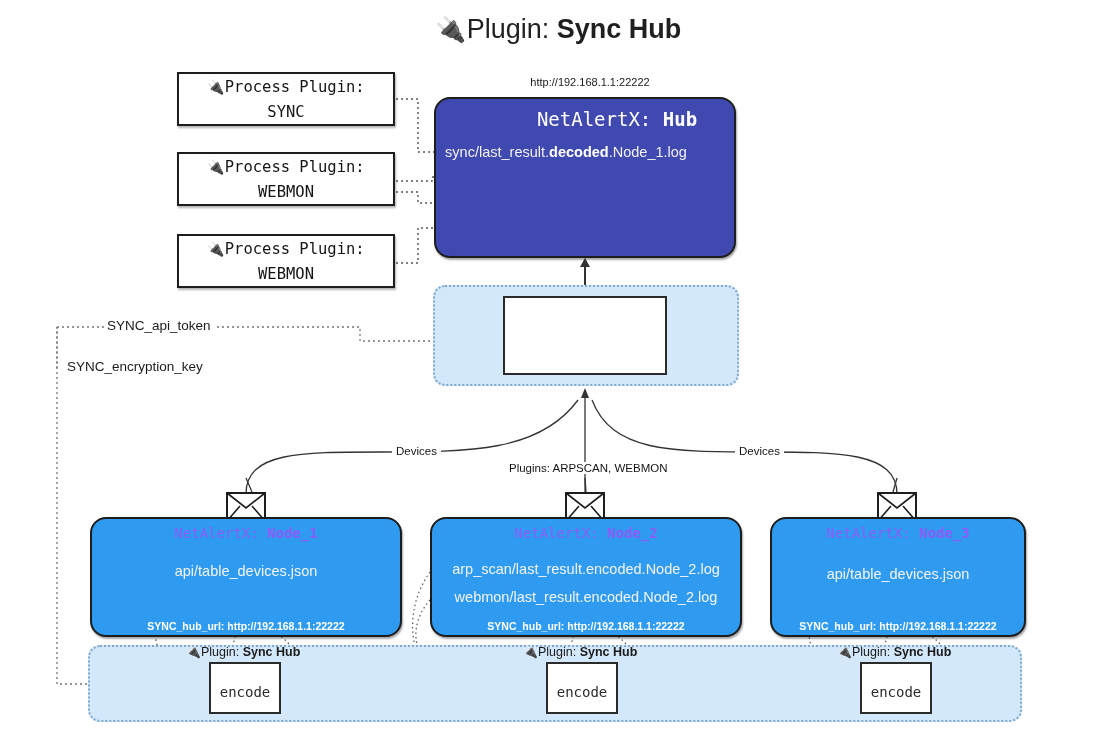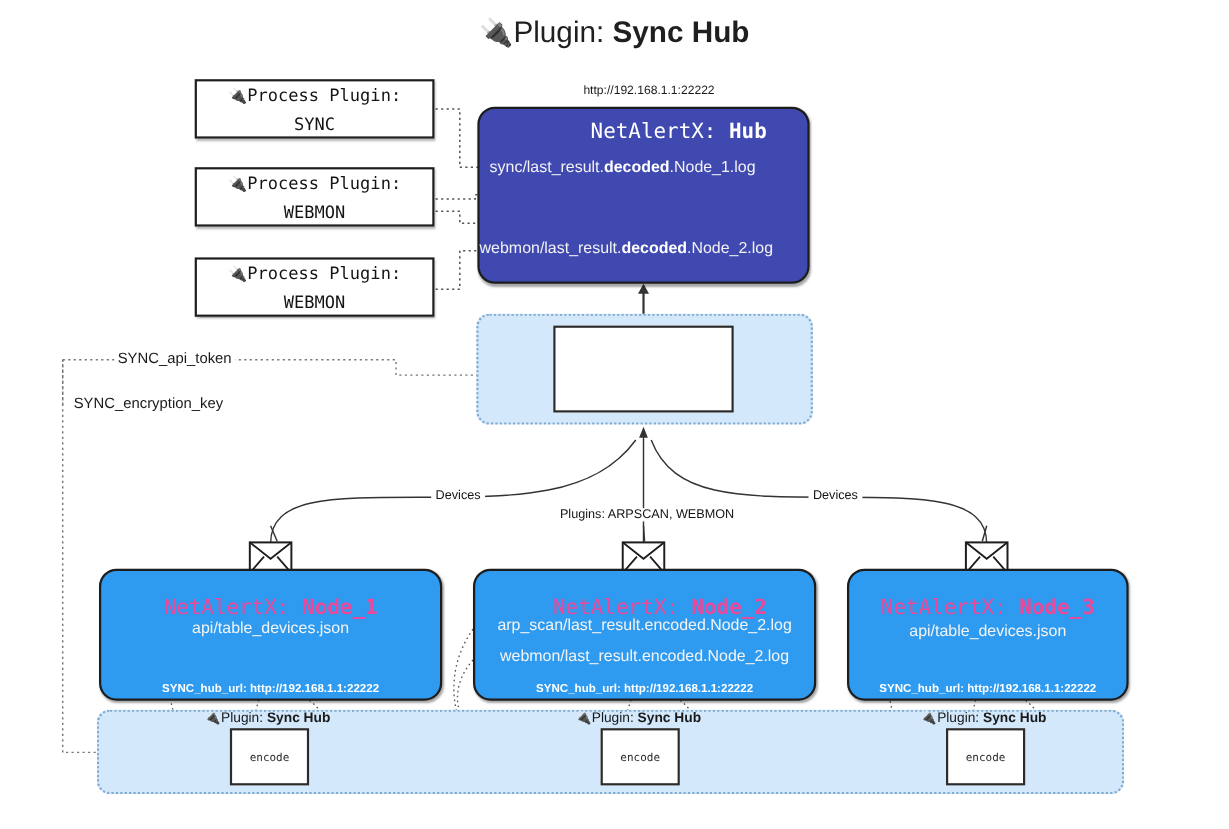--- a/index.html
+++ b/index.html
@@ -38,30 +38,30 @@
 
   
   .tok{font-size:13.5px;color:#1a1a1a;background:#ffffff;padding:0 3px;}
 
   
   .edge-lbl{font-size:11.5px;color:#141414;background:#ffffff;padding:0 4px;text-align:center;}
 
   
   .node-box{background:#2f9bf0;border:2px solid #1d1d1d;border-radius:16px;
             box-shadow:1px 2px 2px rgba(0,0,0,.35);}
-  .node-title{font-family:"DejaVu Sans Mono",monospace;font-size:19px;color:#ec4899;text-align:center;margin-top:16px;}
+  .node-title{font-family:"DejaVu Sans Mono",monospace;font-size:14px;color:#8b5cf6;text-align:center;}
   .node-line{font-size:14.5px;color:#f4f4f4;text-align:center;}
   .node-url{font-size:10.5px;color:#ffffff;text-align:center;font-weight:600;}
 
   
   #encode-band{left:88px;top:645px;width:934px;height:77px;background:#d3e8fb;
                border:2px dotted #7fa9cf;border-radius:12px;}
   .enc-box{width:72px;height:52px;background:#ffffff;border:2px solid #2b2b2b;}
   .enc-label{width:72px;text-align:center;font-family:"DejaVu Sans Mono",monospace;
-             font-size:10px;color:#2b2b2b;}
+             font-size:14px;color:#2b2b2b;}
   .enc-cap{font-size:12.5px;color:#1a1a1a;white-space:nowrap;}
   .enc-cap b{font-weight:bold;}
   .enc-cap .plug{filter:grayscale(1) contrast(1.4);font-size:12px;}
 
   svg.overlay{position:absolute;left:0;top:0;width:1117px;height:754px;pointer-events:none;}
 </style>
 </head>
 <body>
 
 <div id="canvas">
@@ -118,23 +118,20 @@
   </div>
 
   <div class="abs" id="hub-url">http://192.168.1.1:22222</div>
   <div class="abs" id="hub-box"></div>
   <div class="abs" id="hub-title">
     <span>NetAlertX: </span><b>Hub</b>
   </div>
   <div class="abs hub-line" style="top:144px">
     <span>sync/last_result.</span><b>decoded</b><span>.Node_1.log</span>
   </div>
-  <div class="abs hub-line" style="top:218px">
-    <span>webmon/last_result.</span><b>decoded</b><span>.Node_2.log</span>
-  </div>
 
   <div class="abs pp-box" style="left:177px;top:72px"></div>
   <div class="abs pp-txt" style="left:177px;top:75px">
     <span class="plug">🔌</span><span>Process Plugin:</span><br>
     <span>SYNC</span>
   </div>
 
   <div class="abs pp-box" style="left:177px;top:152px"></div>
   <div class="abs pp-txt" style="left:177px;top:155px">
     <span class="plug">🔌</span><span>Process Plugin:</span><br>
@@ -179,21 +176,21 @@
   <div class="abs node-box" style="left:90px;top:517px;width:312px;height:120px"></div>
   <div class="abs node-title" style="left:90px;top:525px;width:312px">
     <span>NetAlertX: </span><b>Node_1</b>
   </div>
   <div class="abs node-line" style="left:90px;top:563px;width:312px">api/table_devices.json</div>
   <div class="abs node-url" style="left:90px;top:620px;width:312px">
     <span>SYNC_hub_url: </span><span>http://192.168.1.1:22222</span>
   </div>
 
   <div class="abs node-box" style="left:430px;top:517px;width:312px;height:120px"></div>
-  <div class="abs node-title" style="left:430px;top:525px;width:340px">
+  <div class="abs node-title" style="left:430px;top:525px;width:312px">
     <span>NetAlertX: </span><b>Node_2</b>
   </div>
   <div class="abs node-line" style="left:430px;top:561px;width:312px">arp_scan/last_result.encoded.Node_2.log</div>
   <div class="abs node-line" style="left:430px;top:589px;width:312px">webmon/last_result.encoded.Node_2.log</div>
   <div class="abs node-url" style="left:430px;top:620px;width:312px">
     <span>SYNC_hub_url: </span><span>http://192.168.1.1:22222</span>
   </div>
 
   <div class="abs node-box" style="left:770px;top:517px;width:256px;height:120px"></div>
   <div class="abs node-title" style="left:770px;top:525px;width:256px">

